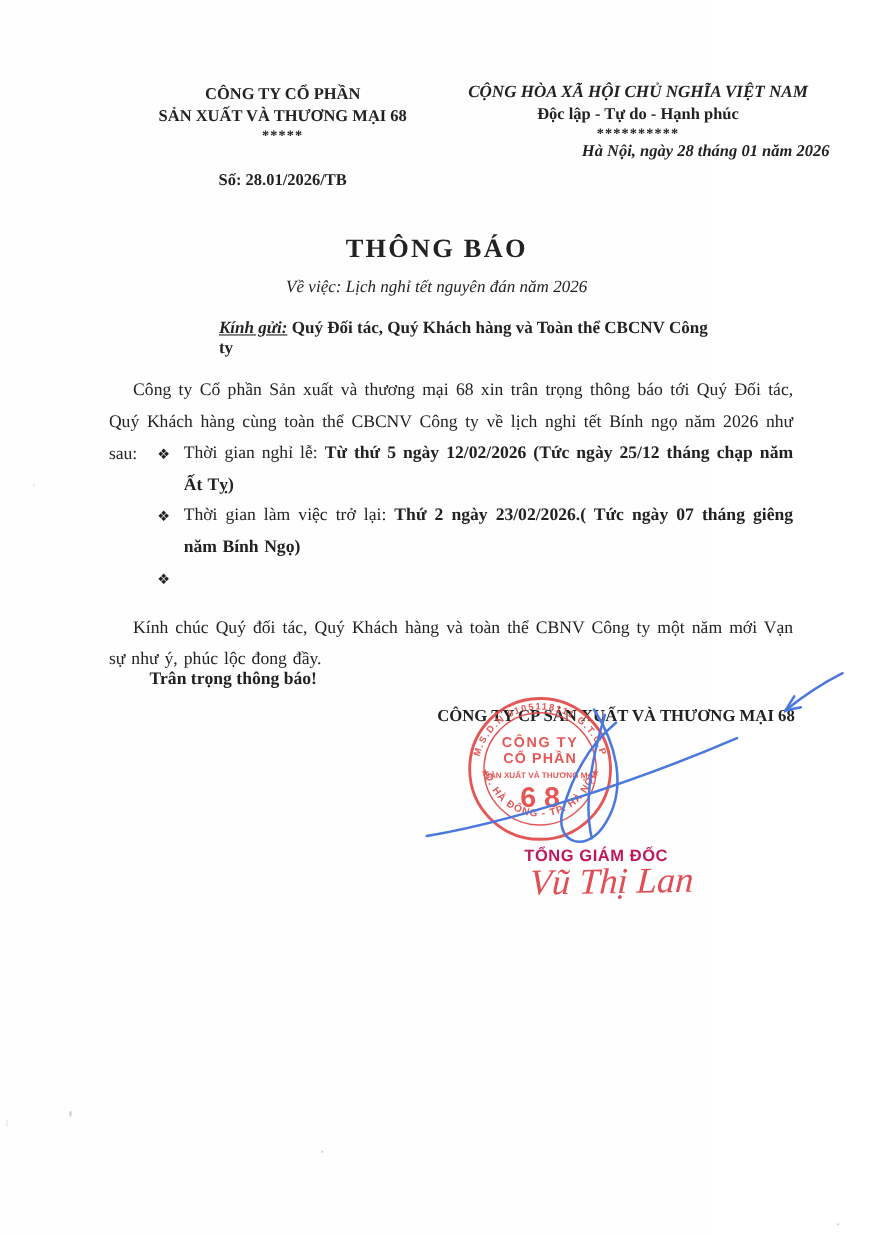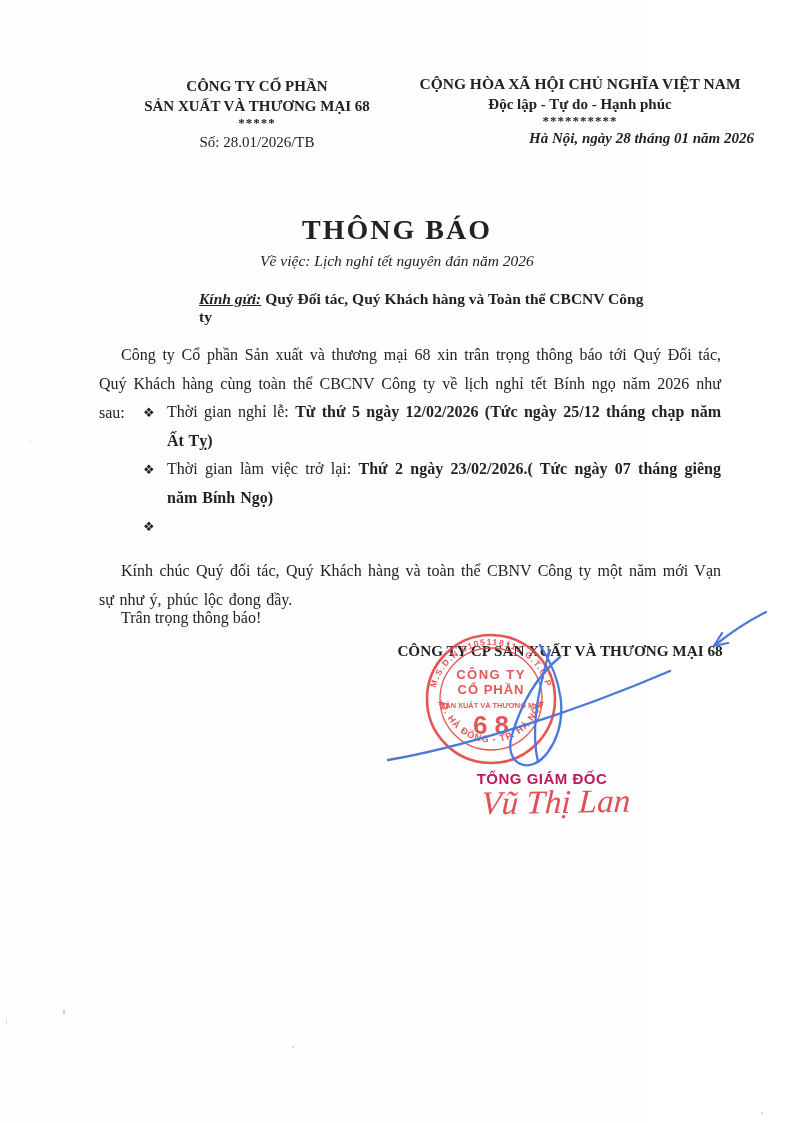--- a/index.html
+++ b/index.html
@@ -6,38 +6,38 @@
   body{width:794px;height:1123px;overflow:hidden;position:relative;
        font-family:"Liberation Serif","DejaVu Serif",serif;color:#222;}
   .page{position:absolute;left:0;top:0;width:646px;height:1123px;background:#fefefe;}
   .abs{position:absolute;}
   .ctr{text-align:center;}
   .b{font-weight:bold;}
   .i{font-style:italic;}
   
   .hdr-left{left:112px;top:76px;width:290px;font-size:15px;font-weight:bold;line-height:20px;}
   .hdr-right{left:398px;top:74px;width:364px;line-height:20px;}
-  .nat1{font-size:15.5px;font-weight:bold;}
+  .nat1{font-size:15.5px;font-weight:bold;font-style:italic;}
   .nat2{font-size:15px;font-weight:bold;}
   .stars{font-size:13px;line-height:13px;font-weight:bold;letter-spacing:1px;}
-  .docnum{margin-top:3px;font-size:15px;font-weight:normal;}
+  .docnum{margin-top:25px;font-size:15px;font-weight:bold;}
   .dateline{margin-top:1px;text-align:right;padding-right:8px;font-size:15px;font-weight:bold;font-style:italic;}
   
-  .title{left:0;top:214px;width:794px;font-size:28px;font-weight:bold;letter-spacing:2px;}
+  .title{left:0;top:214px;width:794px;font-size:24px;font-weight:bold;letter-spacing:2px;}
   .subject{left:0;top:252px;width:794px;font-size:15.5px;font-weight:normal;font-style:italic;}
   .salutation{left:176px;top:290px;font-size:15.5px;font-weight:bold;margin-left:23px;}
   .salutation .lbl{font-style:italic;text-decoration:underline;}
   
   .para{left:99px;width:622px;font-size:16px;line-height:29px;text-align:justify;text-indent:22px;word-spacing:2.5px;}
   .intro{top:340px;}
   .closing{top:556px;word-spacing:1.5px;}
   .bullets{left:145px;top:398px;width:576px;}
   .bullet{position:relative;padding-left:22px;font-size:16px;line-height:28.5px;text-align:justify;word-spacing:1px;}
   .bullet .mark{position:absolute;left:-2px;top:1px;font-size:13px;}
-  .signoff{left:121px;top:609px;font-size:16px;font-weight:normal;text-align:center;}
+  .signoff{left:136px;top:609px;font-size:16px;font-weight:bold;text-align:center;}
   
   .recipients{left:108px;top:669px;font-size:14.5px;font-style:italic;line-height:22px;}
   .recipients .lbl{font-weight:bold;text-decoration:underline;}
   
   .sig-company{left:392px;top:642px;width:336px;font-size:15.2px;font-weight:bold;z-index:1;}
   .stamp-wrap{left:424px;top:632px;width:134px;height:134px;z-index:2;opacity:.92;}
   .sign-wrap{left:380px;top:596px;width:395px;height:195px;z-index:3;}
   .position-ttl{left:452px;top:770px;width:180px;font-family:"Liberation Sans","DejaVu Sans",sans-serif;
                 font-size:15px;font-weight:bold;letter-spacing:.5px;z-index:1;}
   .signer-name{left:466px;top:784px;width:180px;font-size:33px;font-style:italic;

